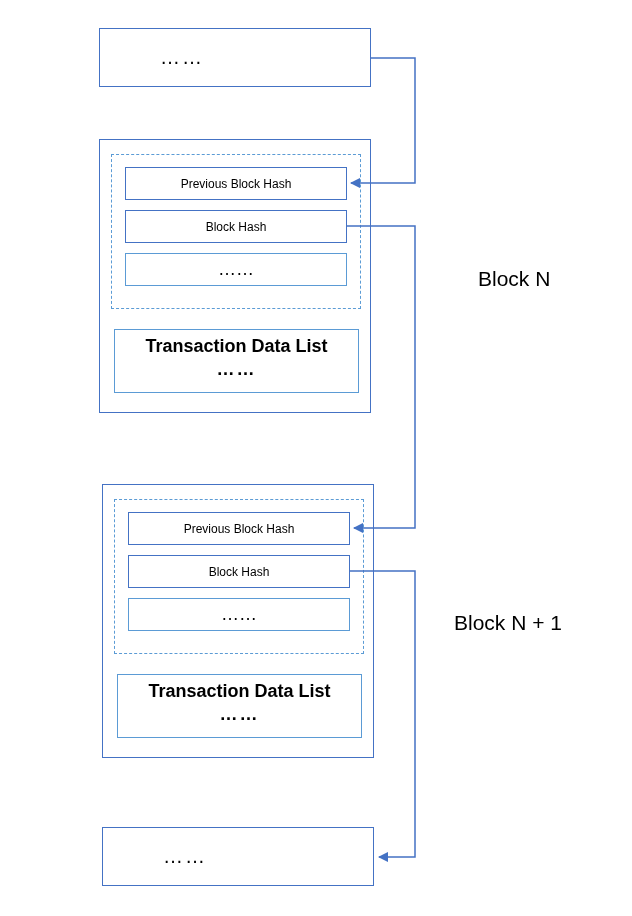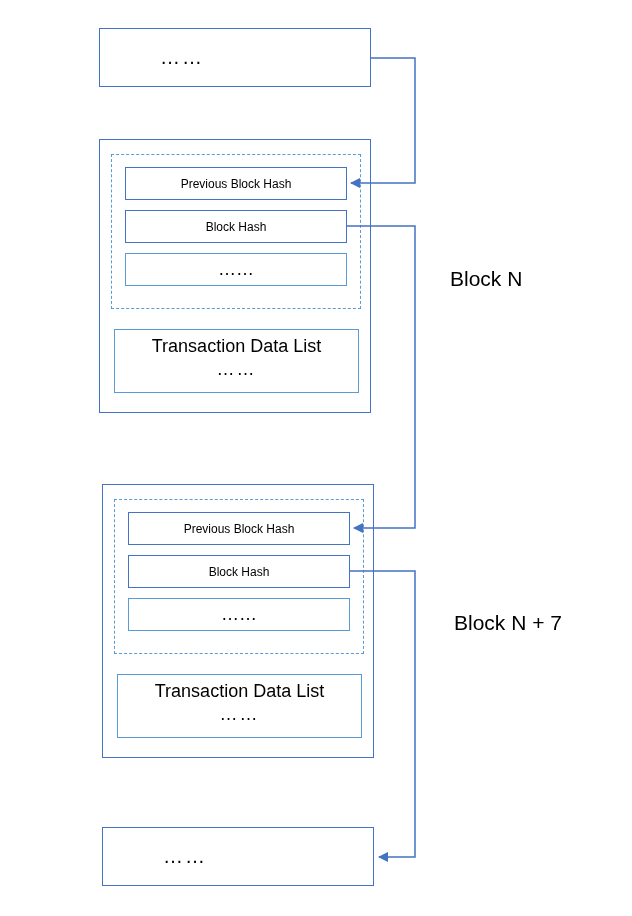--- a/index.html
+++ b/index.html
@@ -48,20 +48,21 @@
       align-items: center;
       justify-content: center;
       font-size: 18px;
     }
     .txn-box {
       position: absolute;
       border: 1.5px solid #5b9bd5;
       text-align: center;
       font-size: 18px;
       padding-top: 6px;
+      font-weight: bold;
     }
     .txn-box .el { font-size: 18px; letter-spacing: 2px; margin-top: 2px; }
     .label {
       position: absolute;
       font-size: 21px;
       color: #000;
     }
     svg.connectors {
       position: absolute;
       left: 0; top: 0;
@@ -88,40 +89,40 @@
   </div>
   <div class="inner-row-light" style="left:25px; top:113px; width:222px; height:33px;">
     <span>……</span>
   </div>
   <div class="txn-box" style="left:14px; top:189px; width:245px; height:64px;">
     <div>Transaction Data List</div>
     <div class="el">……</div>
   </div>
 </div>
 
-<div class="label" style="left:450px; top:267px;">Block N</div>
+<div class="label" style="left:478px; top:267px;">Block N</div>
 
 <div class="box block-container" style="left:102px; top:484px; width:272px; height:274px;">
   <div class="header-dash" style="left:11px; top:14px; width:250px; height:155px;"></div>
   <div class="inner-row" style="left:25px; top:27px; width:222px; height:33px;">
     <span>Previous Block Hash</span>
   </div>
   <div class="inner-row" style="left:25px; top:70px; width:222px; height:33px;">
     <span>Block Hash</span>
   </div>
   <div class="inner-row-light" style="left:25px; top:113px; width:222px; height:33px;">
     <span>……</span>
   </div>
   <div class="txn-box" style="left:14px; top:189px; width:245px; height:64px;">
     <div>Transaction Data List</div>
     <div class="el">……</div>
   </div>
 </div>
 
-<div class="label" style="left:454px; top:611px;">Block N + 7</div>
+<div class="label" style="left:454px; top:611px;">Block N + 1</div>
 
 <div class="box ellipsis-box" style="left:102px; top:827px; width:272px; height:59px;">
   <span>……</span>
 </div>
 
 <svg class="connectors">
   <defs>
     <marker id="arrow" viewBox="0 0 10 10" refX="9" refY="5" markerWidth="7" markerHeight="7" orient="auto-start-reverse">
       <path d="M 0 0 L 10 5 L 0 10 z" fill="#4472c4"></path>
     </marker>

